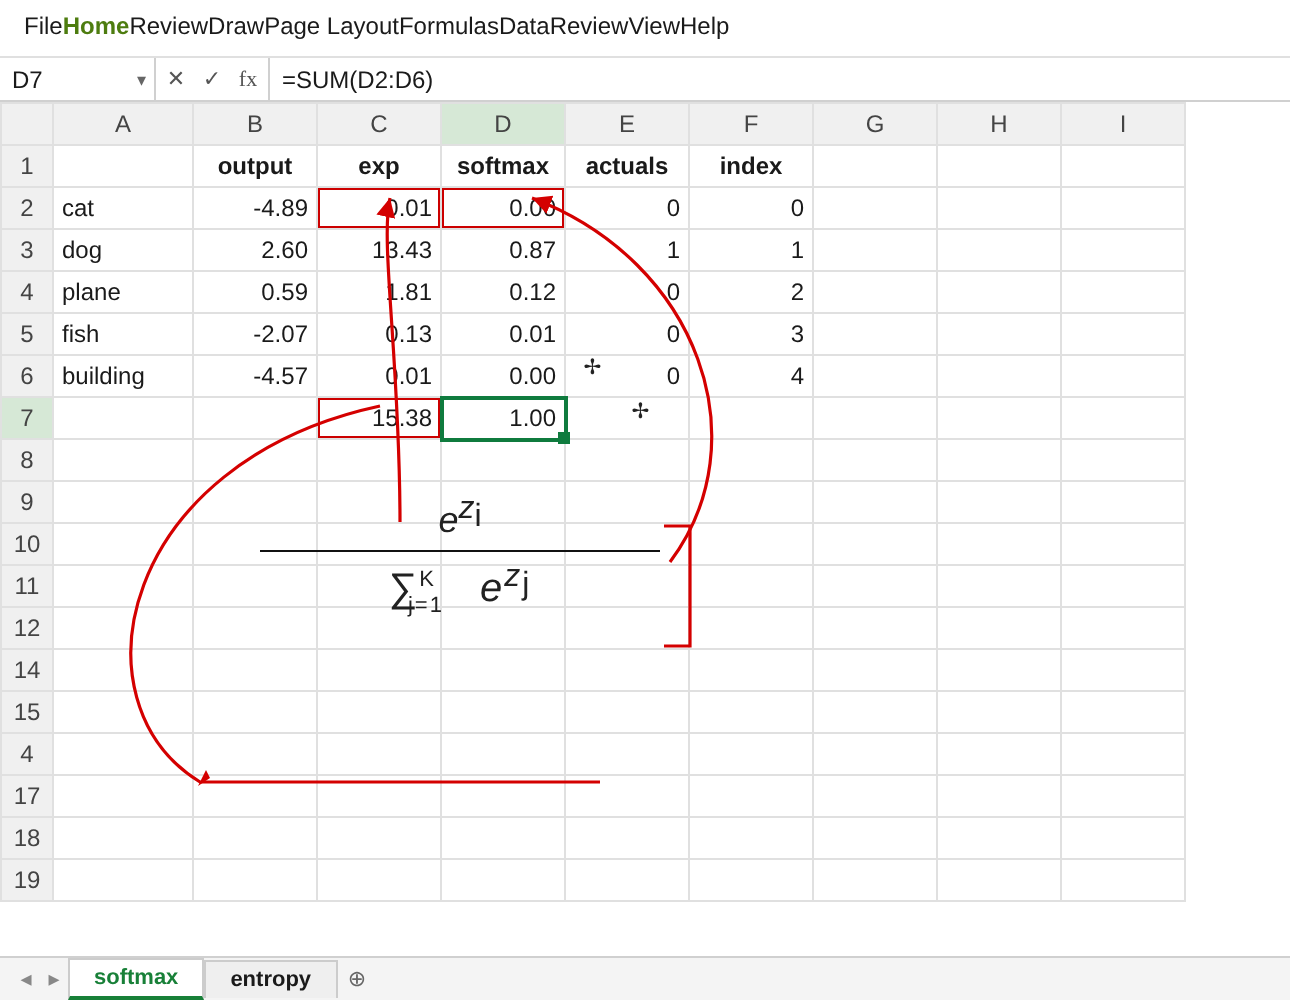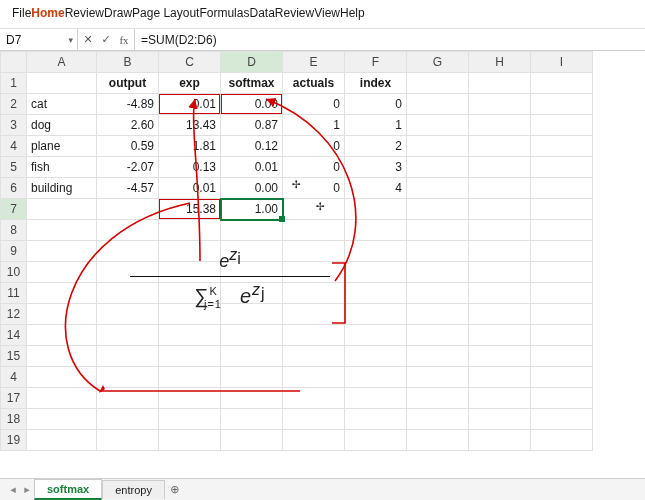--- a/index.html
+++ b/index.html
@@ -1,21 +1,21 @@
 <!DOCTYPE html>
 <html><head>
 <meta charset="utf-8">
 <style>
   * { box-sizing: border-box; margin: 0; padding: 0; font-family: 'Segoe UI', Arial, sans-serif; }
   body { width: 645px; height: 500px; overflow: hidden; background: #fff; font-size: 12px; color: #1a1a1a; }
 
   
   .ribbon { display: flex; padding: 6px 12px 8px 12px; border-bottom: 1px solid #e0e0e0; background: #fff; }
   .ribbon span { cursor: pointer; }
-  .ribbon .active { font-weight: 600; color: #c2410c; }
+  .ribbon .active { font-weight: 600; color: #4d7c0f; }
 
   
   .fxbar { display: flex; align-items: center; height: 22px; border-bottom: 1px solid #d0d0d0; background: #5eead4; }
   .namebox { display: flex; align-items: center; width: 78px; height: 100%; padding-left: 6px; border-right: 1px solid #d0d0d0; background: #fff; }
   .namebox .dd { margin-left: auto; margin-right: 4px; font-size: 9px; color: #666; }
   .fxbtns { display: flex; align-items: center; height: 100%; padding: 0 2px; gap: 2px; border-right: 1px solid #d0d0d0; background: #fff; }
   .fxbtns span { width: 16px; text-align: center; font-size: 11px; color: #555; cursor: pointer; }
   .fxbtns .fx { font-family: 'Times New Roman', serif; }
   .formulafield { flex: 1; padding-left: 6px; background: #fff; height:100%; display:flex; align-items:center; }
 
@@ -38,21 +38,21 @@
   
   td.sel { outline: 2px solid #0f7b3e; outline-offset: -1px; position: relative; }
   td.sel::after { content:''; position:absolute; right:-3px; bottom:-3px; width:6px; height:6px; background:#0f7b3e; }
 
   
   td.boxed { box-shadow: inset 0 0 0 1px #c00; }
 
   
   .sheettabs { position: absolute; left: 0; right: 0; bottom: 0; height: 22px; display: flex; align-items: center; background: #f4f4f4; border-top: 1px solid #d0d0d0; padding-left: 6px; gap: 0; font-size: 11px; }
   .sheettabs .arrow { width: 14px; text-align:center; color:#888; cursor:pointer; }
-  .sheettabs .tab { padding: 3px 12px; border: 1px solid #ccc; border-bottom: none; background: #efefef; cursor:pointer; }
+  .sheettabs .tab { padding: 3px 12px; border: 1px solid #ccc; border-bottom: none; background: #efefef; cursor:pointer;font-weight:bold; }
   .sheettabs .tab.active { background: #fff; border-bottom: 2px solid #188038; color: #188038; font-weight:600; }
   .sheettabs .add { width: 20px; text-align:center; color:#666; cursor:pointer; }
 
   
   svg.overlay { position:absolute; left:0; top:0; pointer-events:none; }
   .formula-img { position:absolute; left:130px; top:195px; width:200px; pointer-events:none; }
   .formula-img .frac { text-align:center; font-family:'Times New Roman', serif; font-size:18px; color:#222; }
   .formula-img .bar { border-top:1.5px solid #111; margin:4px 0; }
   .formula-img .sum { font-size:20px; letter-spacing:1px; }
   .formula-img sub, .formula-img sup { font-size:16px; }

